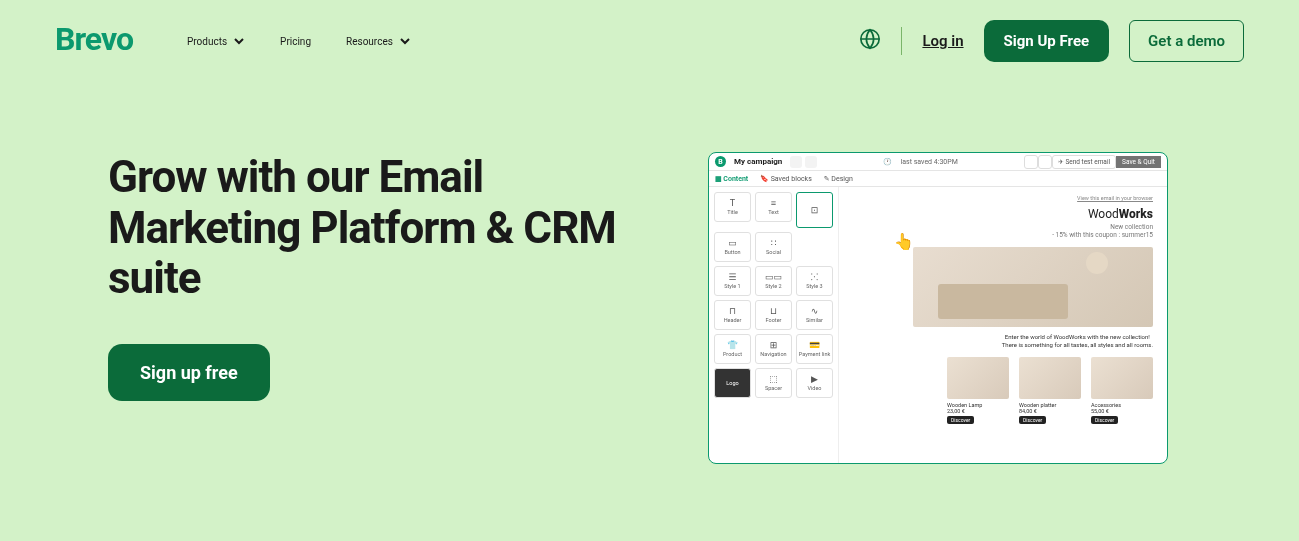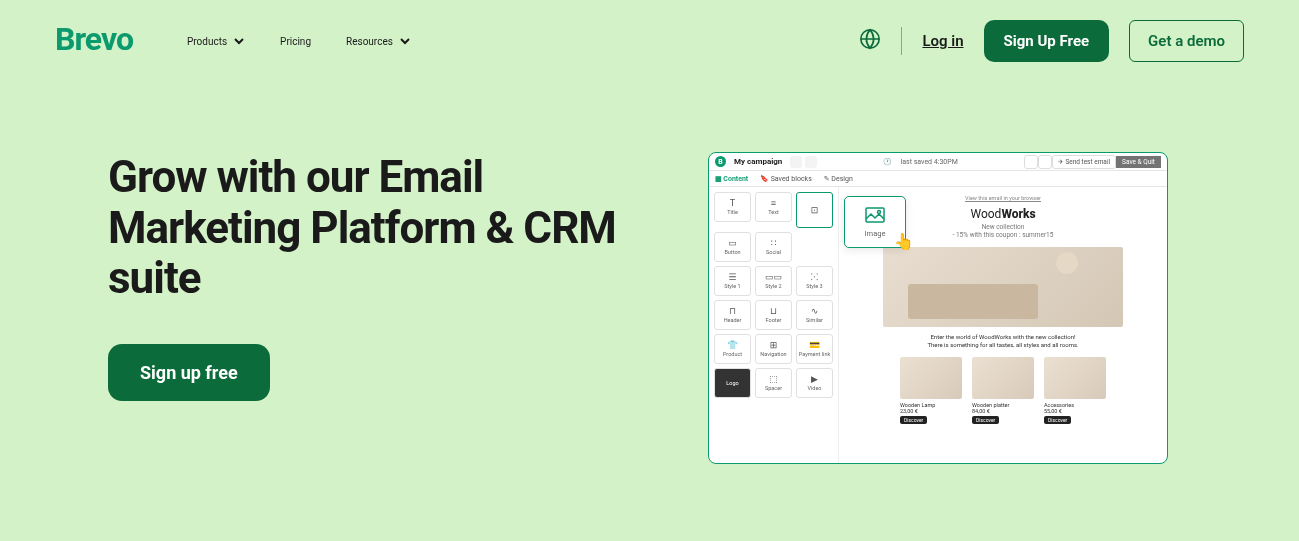--- a/index.html
+++ b/index.html
@@ -52,21 +52,21 @@
 .block-glyph{font-size:9px;color:#555;line-height:1}
 .block-label{font-size:5.5px;color:#666}
 .app-side .logo-block{background:#333;color:#fff}
 .app-side .logo-block .block-label{color:#fff}
 
 .floating-img{position:absolute;margin-left:136px;margin-top:-268px;width:62px;height:52px;background:#fff;border:1.5px solid #0b996e;border-radius:5px;display:flex;flex-direction:column;align-items:center;justify-content:center;box-shadow:0 2px 8px rgba(0,0,0,.1)}
 .floating-img .block-glyph{font-size:14px;color:#0b996e}
 .floating-img .block-label{font-size:7.5px;margin-top:4px}
 .cursor{position:absolute;margin-left:186px;margin-top:-232px;font-size:16px}
 
-.app-canvas{flex:1;padding:8px 14px;display:flex;flex-direction:column;align-items:center}
+.app-canvas{flex:1;padding:8px 14px;display:flex;flex-direction:column;align-items:flex-end}
 .view-browser{font-size:5.5px;text-decoration:underline;color:#888}
 .brand{margin-top:6px;font-size:12px;color:#222}
 .brand b{font-weight:800}
 .newcol{font-size:6.5px;color:#777;margin-top:2px}
 .coupon{font-size:6.5px;color:#777}
 .room{margin-top:8px;width:240px;height:80px;background:linear-gradient(135deg,#e8ddd0,#d4c7b5);border-radius:2px;position:relative}
 .room::before{content:"";position:absolute;left:25px;bottom:8px;width:130px;height:35px;background:#c9b89f;border-radius:3px}
 .room::after{content:"";position:absolute;right:45px;top:5px;width:22px;height:22px;border-radius:50%;background:#e5d8c5}
 .desc{margin-top:6px;text-align:center;font-size:6px;color:#333;line-height:1.3}
 .prods{margin-top:8px;display:flex;gap:10px}
@@ -224,25 +224,15 @@
             <div>There is something for all tastes, all styles and all rooms.</div>
           </div>
           <div class="prods">
             <div class="prod"><div class="prod-img"></div><div class="prod-name">Wooden Lamp</div><div class="prod-price">23,00 €</div><span class="discover">Discover</span></div>
             <div class="prod"><div class="prod-img"></div><div class="prod-name">Wooden platter</div><div class="prod-price">84,00 €</div><span class="discover">Discover</span></div>
             <div class="prod"><div class="prod-img"></div><div class="prod-name">Accessories</div><div class="prod-price">55,00 €</div><span class="discover">Discover</span></div>
           </div>
         </div>
       </div>
     </div>
-    <div class="floating-img">
-      <span class="block-glyph">
-        <svg width="20" height="16" viewBox="0 0 20 16" fill="none" stroke="#0b996e" stroke-width="1.5">
-            <rect x="1" y="1" width="18" height="14" rx="1"></rect>
-            <path d="M1 12 L6 7 L10 11 L14 7 L19 12"></path>
-            <circle cx="14" cy="5" r="1.5"></circle>
-          </svg>
-      </span>
-      <span class="block-label">Image</span>
-    </div>
     <span class="cursor">👆</span>
   </div>
 </div>
 
 </body></html>

